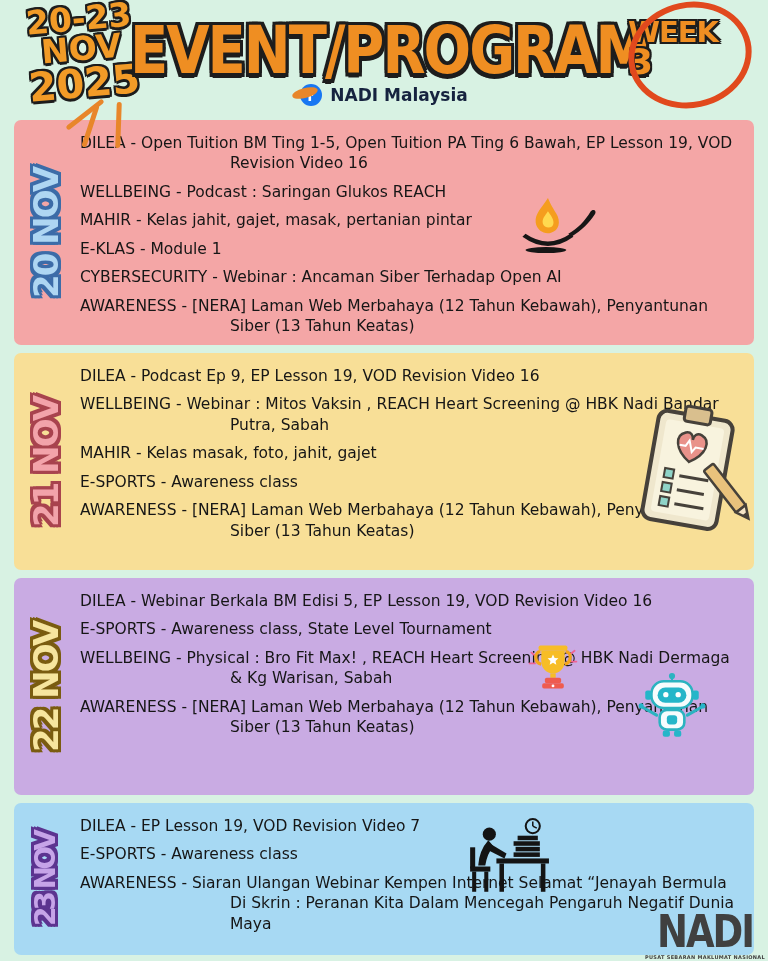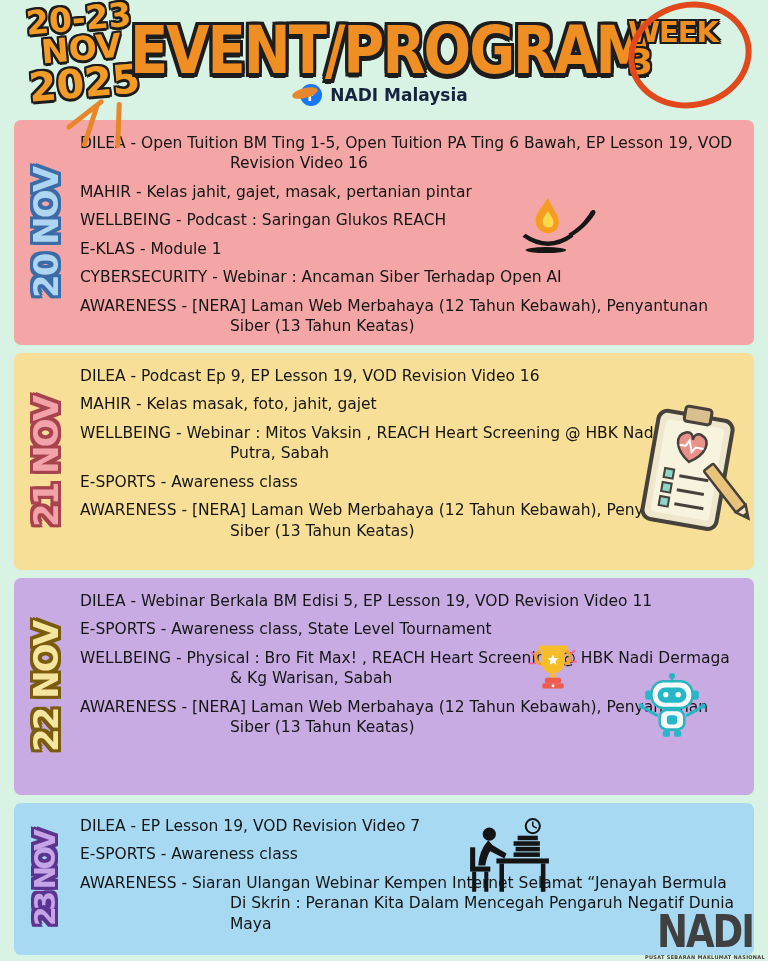--- a/index.html
+++ b/index.html
@@ -104,22 +104,22 @@
   <span class="doodle doodle-b3"></span>
 </header>
 
 <main id="sections">
   <section class="card" style="background: rgb(244, 166, 166);">
     <div class="day-col">
       <span class="day-label" style="color: rgb(174, 214, 242); text-shadow: rgb(60, 108, 168) -3px 0px 0px, rgb(60, 108, 168) 3px 0px 0px, rgb(60, 108, 168) 0px -3px 0px, rgb(60, 108, 168) 0px 3px 0px, rgb(60, 108, 168) -3px -3px 0px, rgb(60, 108, 168) 3px -3px 0px, rgb(60, 108, 168) -3px 3px 0px, rgb(60, 108, 168) 3px 3px 0px;">20 NOV</span>
     </div>
     <div class="items">
         <p class="item">DILEA - Open Tuition BM Ting 1-5, Open Tuition PA Ting 6 Bawah, EP Lesson 19, VOD Revision Video 16</p>
+        <p class="item">WELLBEING - Podcast : Saringan Glukos REACH</p>
         <p class="item">MAHIR - Kelas jahit, gajet, masak, pertanian pintar</p>
-        <p class="item">WELLBEING - Podcast : Saringan Glukos REACH</p>
         <p class="item">E-KLAS - Module 1</p>
         <p class="item">CYBERSECURITY - Webinar : Ancaman Siber Terhadap Open AI</p>
         <p class="item">AWARENESS - [NERA] Laman Web Merbahaya (12 Tahun Kebawah), Penyantunan Siber (13 Tahun Keatas)</p>
       </div>
   <span class="float-icon icon-cooking-pan">
     <svg viewBox="0 0 100 62">
       <path d="M47 2 C41 12 34 17 35 26 C36 34 44 38 50 36 C58 34 60 25 55 17 C52 12 50 9 47 2 Z" fill="#f59d1e"></path>
       <path d="M47 15 C44 20 41 22 42 27 C43 31 48 32 51 30 C54 27 52 22 49 18 Z" fill="#ffd94f"></path>
       <path d="M22 40 Q47 58 72 40 L69 37 Q47 52 25 37 Z" fill="#161616"></path>
       <ellipse cx="45" cy="53" rx="20" ry="3" fill="#161616"></ellipse>
@@ -127,22 +127,22 @@
     </svg>
   </span>
     </section>
 
   <section class="card" style="background: rgb(248, 223, 151);">
     <div class="day-col">
       <span class="day-label" style="color: rgb(242, 163, 170); text-shadow: rgb(168, 67, 78) -3px 0px 0px, rgb(168, 67, 78) 3px 0px 0px, rgb(168, 67, 78) 0px -3px 0px, rgb(168, 67, 78) 0px 3px 0px, rgb(168, 67, 78) -3px -3px 0px, rgb(168, 67, 78) 3px -3px 0px, rgb(168, 67, 78) -3px 3px 0px, rgb(168, 67, 78) 3px 3px 0px;">21 NOV</span>
     </div>
     <div class="items">
         <p class="item">DILEA - Podcast Ep 9, EP Lesson 19, VOD Revision Video 16</p>
+        <p class="item">WELLBEING - Webinar : Mitos Vaksin , REACH Heart Screening @ HBK Nadi Bandar Putra, Sabah</p>
         <p class="item">MAHIR - Kelas masak, foto, jahit, gajet</p>
-        <p class="item">WELLBEING - Webinar : Mitos Vaksin , REACH Heart Screening @ HBK Nadi Bandar Putra, Sabah</p>
         <p class="item">E-SPORTS - Awareness class</p>
         <p class="item">AWARENESS - [NERA] Laman Web Merbahaya (12 Tahun Kebawah), Penyantunan Siber (13 Tahun Keatas)</p>
       </div>
   <span class="float-icon icon-health-checklist">
     <svg viewBox="0 0 130 142">
       <g transform="rotate(10 65 71)">
         <rect x="27" y="14" width="74" height="108" rx="9" fill="#efe7cd" stroke="#46413a" stroke-width="4"></rect>
         <rect x="35" y="22" width="58" height="92" rx="4" fill="#f8f3de"></rect>
         <rect x="52" y="6" width="26" height="15" rx="3" fill="#d9bf8e" stroke="#46413a" stroke-width="3"></rect>
         <path d="M64 60 C48 50 46 36 56 32 C61 30 64 34 64 38 C64 34 67 30 72 32 C82 36 80 50 64 60 Z" fill="#e9928a" stroke="#46413a" stroke-width="2.5"></path>
@@ -161,21 +161,21 @@
       </g>
     </svg>
   </span>
     </section>
 
   <section class="card" style="background: rgb(201, 171, 227);">
     <div class="day-col">
       <span class="day-label" style="color: rgb(246, 229, 158); text-shadow: rgb(122, 92, 16) -3px 0px 0px, rgb(122, 92, 16) 3px 0px 0px, rgb(122, 92, 16) 0px -3px 0px, rgb(122, 92, 16) 0px 3px 0px, rgb(122, 92, 16) -3px -3px 0px, rgb(122, 92, 16) 3px -3px 0px, rgb(122, 92, 16) -3px 3px 0px, rgb(122, 92, 16) 3px 3px 0px;">22 NOV</span>
     </div>
     <div class="items">
-        <p class="item">DILEA - Webinar Berkala BM Edisi 5, EP Lesson 19, VOD Revision Video 11</p>
+        <p class="item">DILEA - Webinar Berkala BM Edisi 5, EP Lesson 19, VOD Revision Video 16</p>
         <p class="item">E-SPORTS - Awareness class, State Level Tournament</p>
         <p class="item">WELLBEING - Physical : Bro Fit Max! , REACH Heart Screening @ HBK Nadi Dermaga &amp; Kg Warisan, Sabah</p>
         <p class="item">AWARENESS - [NERA] Laman Web Merbahaya (12 Tahun Kebawah), Penyantunan Siber (13 Tahun Keatas)</p>
       </div>
   <span class="float-icon icon-trophy">
     <svg viewBox="0 0 60 62">
       <g stroke="#f06292" stroke-width="2" stroke-linecap="round">
         <line x1="6" y1="14" x2="11" y2="18"></line>
             <line x1="4" y1="26" x2="10" y2="26"></line>
         <line x1="54" y1="12" x2="49" y2="16"></line>

